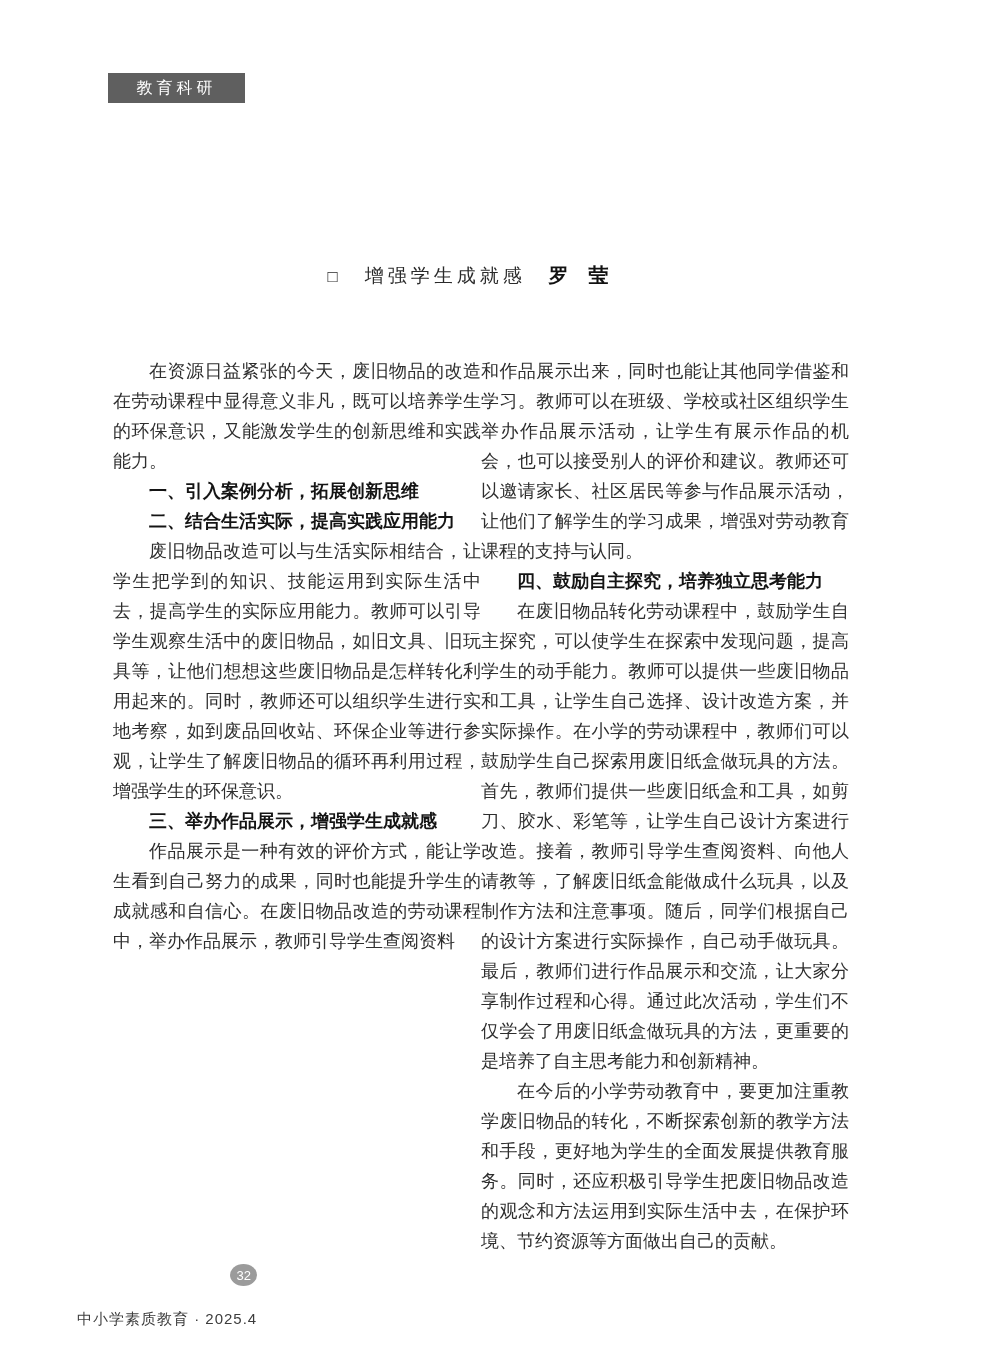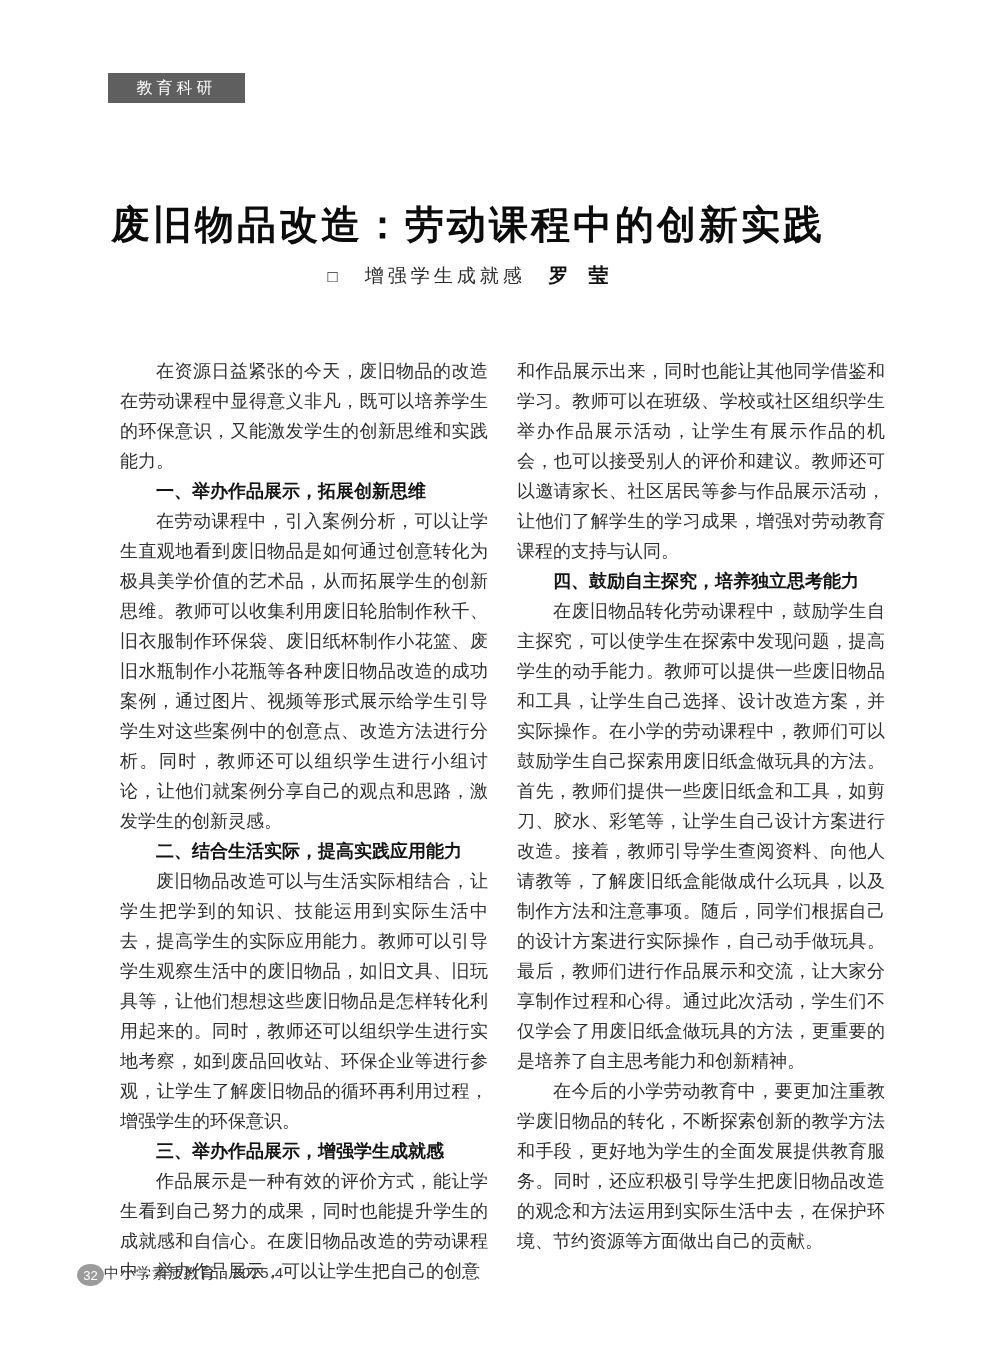--- a/index.html
+++ b/index.html
@@ -58,22 +58,20 @@
     font-weight: bold;
     font-size: 20px;
     color: #111111;
     text-align: center;
   }
   .body-columns {
     position: absolute;
     left: 113px; top: 356px;
     width: 766px;
     display: flex;
-    gap: 29px;
-    margin-left: 7px;
   }
   .column { width: 368px; }
   .column p {
     margin: 0;
     font-size: 18px;
     line-height: 30px;
     text-align: justify;
     text-justify: inter-character;
     color: #2e2e2e;
   }
@@ -81,62 +79,61 @@
   .column p.heading {
     font-family: "Liberation Sans", sans-serif;
     font-weight: bold;
     color: #141414;
     text-indent: 2em;
   }
   .footer {
     position: absolute;
     left: 77px; top: 1264px;
     display: flex;
-    align-items: flex-start;
-    gap: 0;
+    align-items: flex-end;
+    gap: 24px;
     font-family: "Liberation Sans", sans-serif;
     font-size: 15px;
     color: #3c3c3c;
+    flex-direction: column;
   }
   .page-number-badge {
     display: inline-flex;
     width: 27px; height: 22px;
     border-radius: 50%;
     background: #9b9b9b;
     color: #ffffff;
     align-items: center;
     justify-content: center;
     font-size: 13px;
   }
   .journal-name { letter-spacing: 1px; }
 </style>
 </head>
 <body>
 
 <div class="page">
 
   <div class="category-badge">教育科研</div>
 
-  <h1 class="article-title">废旧物品改造：劳动课程中的创新实践</h1>
 
   <div class="author-line">
     <span class="author-marker">□</span>
     <span class="author-affiliation">增强学生成就感</span>
     <span class="author-name">罗　莹</span>
   </div>
 
   <div class="body-columns">
     <div class="column">
         <p class="paragraph indent">在资源日益紧张的今天，废旧物品的改造在劳动课程中显得意义非凡，既可以培养学生的环保意识，又能激发学生的创新思维和实践能力。</p>
-        <p class="heading indent">一、举办作品展示，拓展创新思维</p>
-        <p class="paragraph indent">在劳动课程中，引入案例分析，可以让学生直观地看到废旧物品是如何通过创意转化为极具美学价值的艺术品，从而拓展学生的创新思维。教师可以收集利用废旧轮胎制作秋千、旧衣服制作环保袋、废旧纸杯制作小花篮、废旧水瓶制作小花瓶等各种废旧物品改造的成功案例，通过图片、视频等形式展示给学生引导学生对这些案例中的创意点、改造方法进行分析。同时，教师还可以组织学生进行小组讨论，让他们就案例分享自己的观点和思路，激发学生的创新灵感。</p>
+        <p class="heading indent">一、引入案例分析，拓展创新思维</p>
         <p class="heading indent">二、结合生活实际，提高实践应用能力</p>
         <p class="paragraph indent">废旧物品改造可以与生活实际相结合，让学生把学到的知识、技能运用到实际生活中去，提高学生的实际应用能力。教师可以引导学生观察生活中的废旧物品，如旧文具、旧玩具等，让他们想想这些废旧物品是怎样转化利用起来的。同时，教师还可以组织学生进行实地考察，如到废品回收站、环保企业等进行参观，让学生了解废旧物品的循环再利用过程，增强学生的环保意识。</p>
         <p class="heading indent">三、举办作品展示，增强学生成就感</p>
-        <p class="paragraph indent">作品展示是一种有效的评价方式，能让学生看到自己努力的成果，同时也能提升学生的成就感和自信心。在废旧物品改造的劳动课程中，举办作品展示，可以让学生把自己的创意</p>
+        <p class="paragraph indent">作品展示是一种有效的评价方式，能让学生看到自己努力的成果，同时也能提升学生的成就感和自信心。在废旧物品改造的劳动课程中，举办作品展示，教师引导学生查阅资料</p>
       </div>
     <div class="column">
         <p class="paragraph">和作品展示出来，同时也能让其他同学借鉴和学习。教师可以在班级、学校或社区组织学生举办作品展示活动，让学生有展示作品的机会，也可以接受别人的评价和建议。教师还可以邀请家长、社区居民等参与作品展示活动，让他们了解学生的学习成果，增强对劳动教育课程的支持与认同。</p>
         <p class="heading indent">四、鼓励自主探究，培养独立思考能力</p>
         <p class="paragraph indent">在废旧物品转化劳动课程中，鼓励学生自主探究，可以使学生在探索中发现问题，提高学生的动手能力。教师可以提供一些废旧物品和工具，让学生自己选择、设计改造方案，并实际操作。在小学的劳动课程中，教师们可以鼓励学生自己探索用废旧纸盒做玩具的方法。首先，教师们提供一些废旧纸盒和工具，如剪刀、胶水、彩笔等，让学生自己设计方案进行改造。接着，教师引导学生查阅资料、向他人请教等，了解废旧纸盒能做成什么玩具，以及制作方法和注意事项。随后，同学们根据自己的设计方案进行实际操作，自己动手做玩具。最后，教师们进行作品展示和交流，让大家分享制作过程和心得。通过此次活动，学生们不仅学会了用废旧纸盒做玩具的方法，更重要的是培养了自主思考能力和创新精神。</p>
         <p class="paragraph indent">在今后的小学劳动教育中，要更加注重教学废旧物品的转化，不断探索创新的教学方法和手段，更好地为学生的全面发展提供教育服务。同时，还应积极引导学生把废旧物品改造的观念和方法运用到实际生活中去，在保护环境、节约资源等方面做出自己的贡献。</p>
       </div>
   </div>
 
   <div class="footer">

